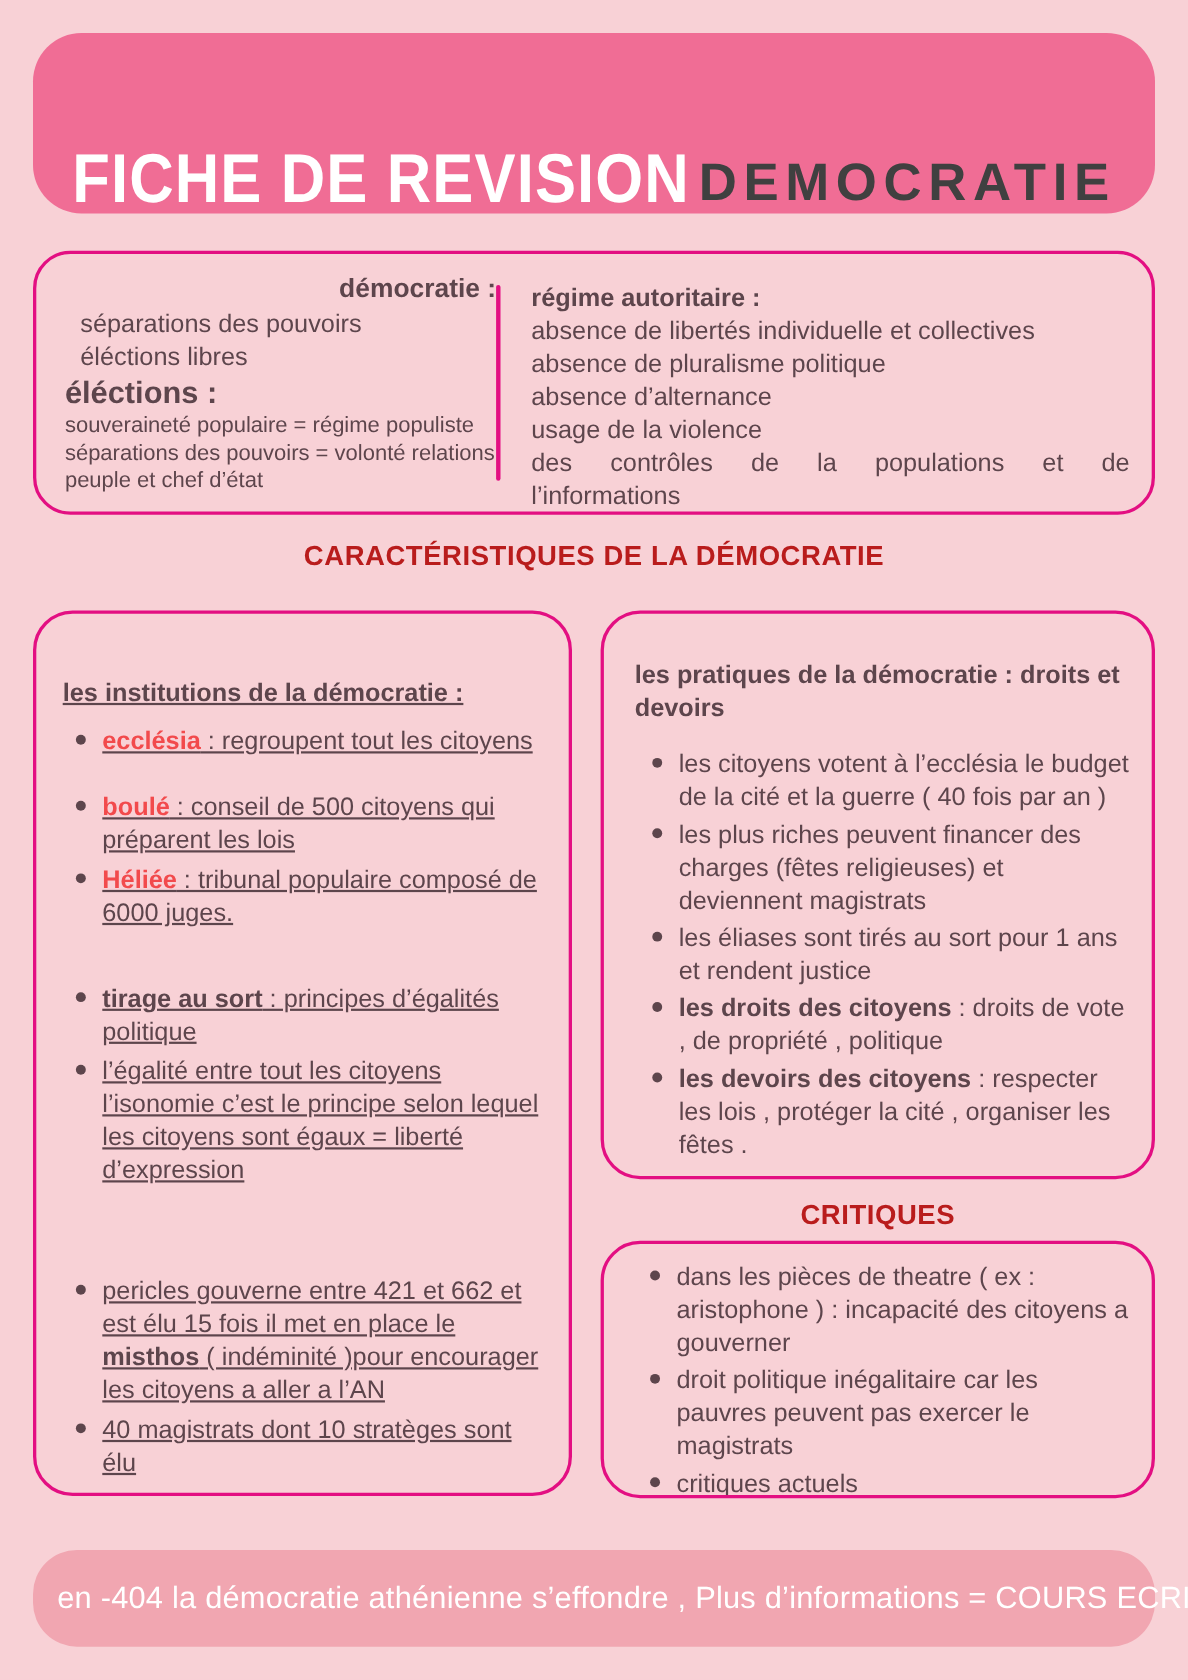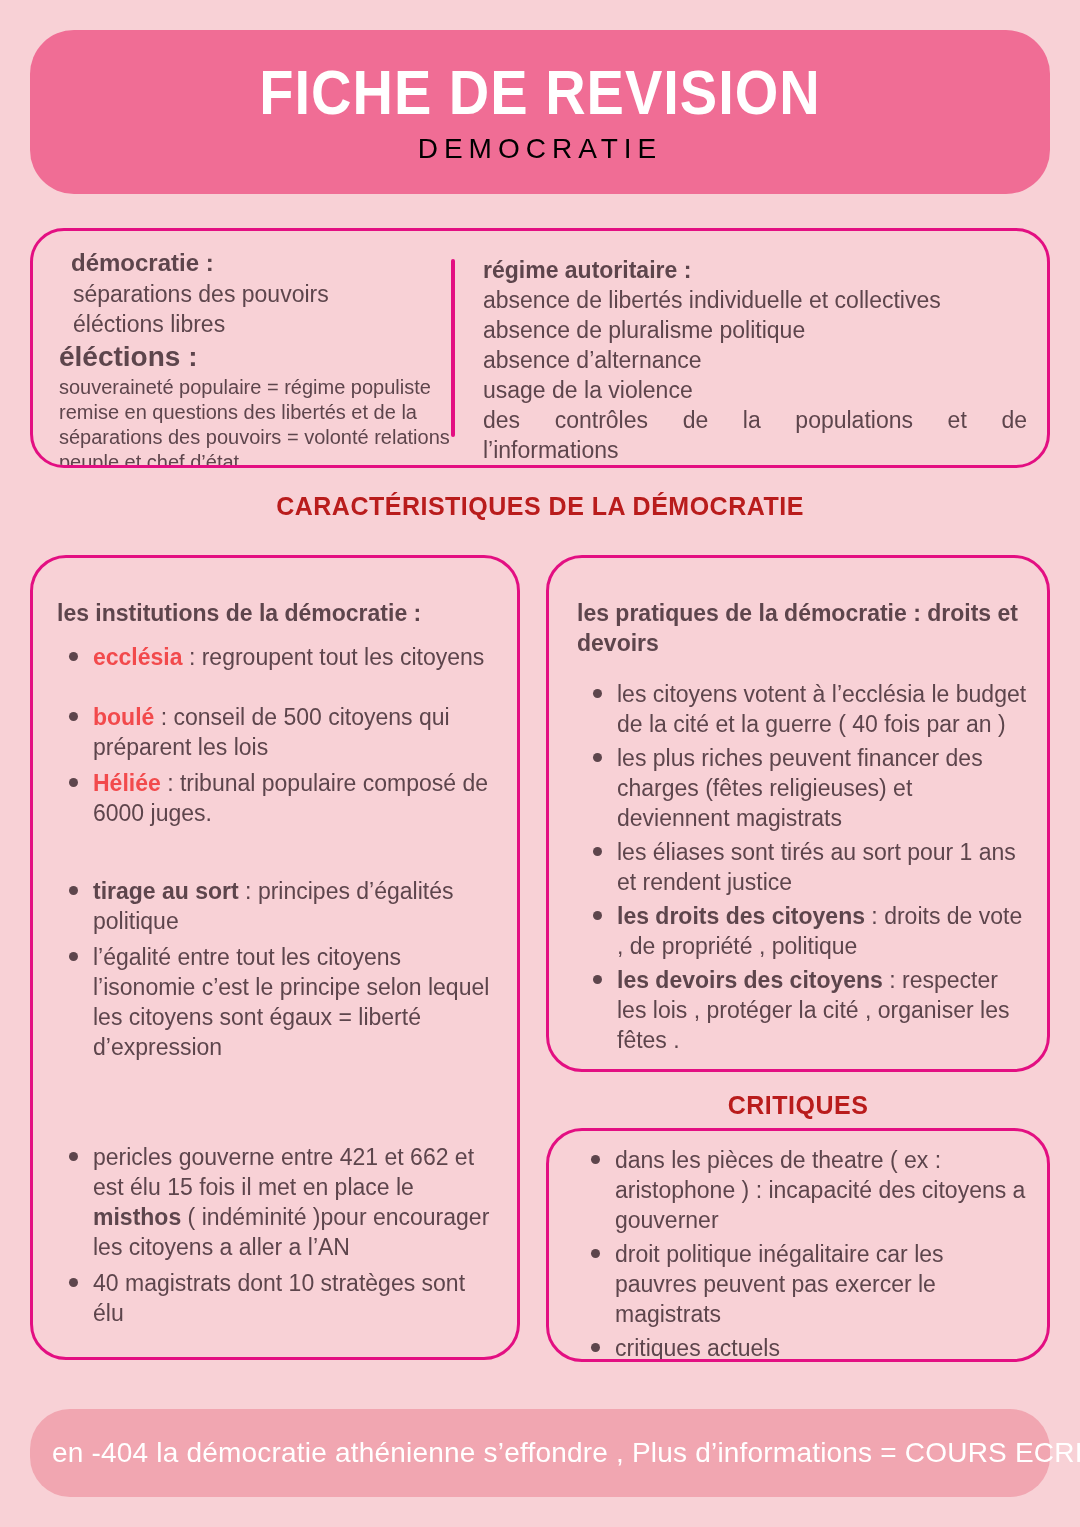--- a/index.html
+++ b/index.html
@@ -12,43 +12,43 @@
   }
   .b { font-weight: bold; }
   .red { color: #f24a4c; font-weight: bold; }
 
   
   .header {
     margin: 30px 30px 0;
     height: 164px;
     background: #f06d95;
     border-radius: 44px;
-    display: flex; flex-direction: column; align-items: center; justify-content: center;
+    display: flex; flex-direction: row; align-items: flex-end; justify-content: center;
     gap: 8px;
   }
   .header h1 {
     color: #ffffff; font-size: 56px; font-weight: bold;
     letter-spacing: 1px; transform: scaleY(1.12);
   }
   .header h2 {
-    color: #000000; font-size: 28px; font-weight: 400; letter-spacing: 6px;
+    color: #404040; font-size: 48px; font-weight: 700; letter-spacing: 6px;
   }
 
   
   .def-box {
     margin: 34px 30px 0;
     height: 240px;
     border: 3px solid #e30f82;
     border-radius: 34px;
     display: flex;
     padding: 16px 20px 14px 26px;
     overflow: hidden;
   }
   .def-left { width: 392px; }
-  .def-left .term1 { font-size: 24px; font-weight: bold; padding-left: 12px; line-height: 32px; }
+  .def-left .term1 { font-size: 24px; font-weight: bold; padding-left: 12px; line-height: 32px; text-align: right; }
   .def-left .line1 { font-size: 23px; padding-left: 14px; line-height: 30px; }
   .def-left .term2 { font-size: 28px; font-weight: bold; line-height: 36px; }
   .def-left .small { font-size: 20px; line-height: 25px; }
   .divider {
     width: 4px; background: #e30f82; border-radius: 2px;
     margin: 12px 0 14px 0;
   }
   .def-right { flex: 1; padding-left: 28px; padding-top: 8px; }
   .def-right .term { font-size: 23px; font-weight: bold; line-height: 30px; }
   .def-right .line { font-size: 23px; line-height: 30px; }
@@ -71,21 +71,22 @@
     align-items: flex-start;
   }
   .box {
     border: 3px solid #e30f82;
     border-radius: 36px;
     overflow: hidden;
   }
   .institutions-box {
     width: 490px;
     height: 805px;
-    padding: 40px 20px 0 24px;
+    padding: 56px 20px 0 24px;
+    text-decoration: underline;
   }
   .right-col { flex: 1; }
   .pratiques-box {
     height: 517px;
     padding: 40px 18px 0 28px;
   }
   .box-title { font-size: 23px; font-weight: bold; line-height: 30px; }
   .box ul { list-style: none; margin-top: 14px; padding-left: 36px; }
   .box li {
     position: relative;
@@ -137,21 +138,20 @@
     <h2>DEMOCRATIE</h2>
   </header>
 
   <section class="def-box">
     <div class="def-left">
       <div class="term1">démocratie :</div>
       <div class="line1">séparations des pouvoirs</div>
       <div class="line1">éléctions libres</div>
       <div class="term2">éléctions :</div>
       <div class="small">souveraineté populaire = régime populiste</div>
-      <div class="small">remise en questions des libertés et de la</div>
       <div class="small">séparations des  pouvoirs = volonté relations</div>
       <div class="small">peuple et chef d’état</div>
     </div>
     <div class="divider"></div>
     <div class="def-right">
       <div class="term">régime autoritaire :</div>
       <div class="line">absence de libertés individuelle et collectives</div>
       <div class="line">absence de pluralisme politique</div>
       <div class="line">absence d’alternance</div>
       <div class="line">usage de la violence</div>

